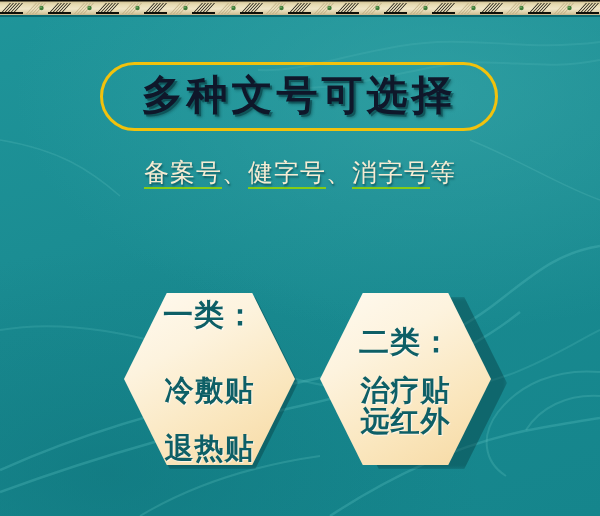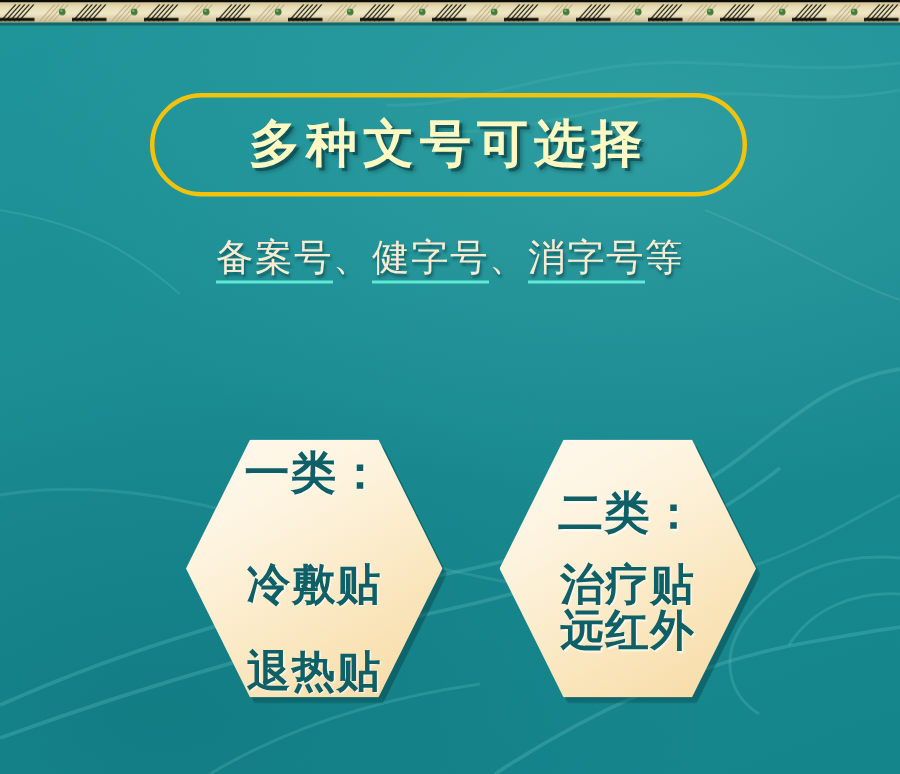--- a/index.html
+++ b/index.html
@@ -74,23 +74,23 @@
     border: 3px solid #f2c20c;
     border-radius: 36px;
     box-sizing: border-box;
     display: flex;
     align-items: center;
     justify-content: center;
   }
   .title-text {
     font-family: "DejaVu Sans", "Liberation Sans", sans-serif;
     font-weight: 700;
-    font-size: 34px;
+    font-size: 41px;
     letter-spacing: 4px;
-    color: #fef9c3;
+    color: #0f172a;
     white-space: nowrap;
     text-shadow:
        2px 2px 0 rgba(8,60,66,0.55),
        3px 3px 3px rgba(5,45,50,0.40);
     transform: translateY(-1px);
   }
 
   
   .body-copy {
     position: absolute;
@@ -98,21 +98,21 @@
     width: 600px;
     text-align: center;
     color: #f6ecd3;
     font-size: 25px;
     line-height: 36px;
     letter-spacing: 1px;
     text-shadow: 1px 2px 2px rgba(4,48,54,0.55);
   }
   .body-copy .ln { display: block; white-space: nowrap; }
   .body-copy .u {
-    border-bottom: 2px solid #5eead4;
+    border-bottom: 2px solid #84cc16;
     padding-bottom: 1px;
   }
 
   
   .hex-row {
     position: absolute;
     left: 0; top: 293px;
     width: 600px;
     height: 175px;
   }
@@ -135,21 +135,21 @@
     top: 4px;
     width: 171px;
     height: 172px;
     -webkit-clip-path: polygon(25% 0%, 75% 0%, 100% 50%, 75% 100%, 25% 100%, 0% 50%);
     clip-path: polygon(25% 0%, 75% 0%, 100% 50%, 75% 100%, 25% 100%, 0% 50%);
     background: rgba(5,55,60,0.40);
     filter: blur(2px);
   }
   .hex-left      { left: 124px; gap: 27px; }
   .hex-left-sh   { left: 127px; }
-  .hex-right     { left: 333px; }
+  .hex-right     { left: 320px; }
   .hex-right-sh  { left: 336px; }
 
   .hex-title {
     font-size: 30px;
     font-weight: 700;
     color: #0e5f66;
     letter-spacing: 1px;
     margin-bottom: 12px;
     text-shadow: 1px 1px 1px rgba(255,255,255,0.75);
   }

